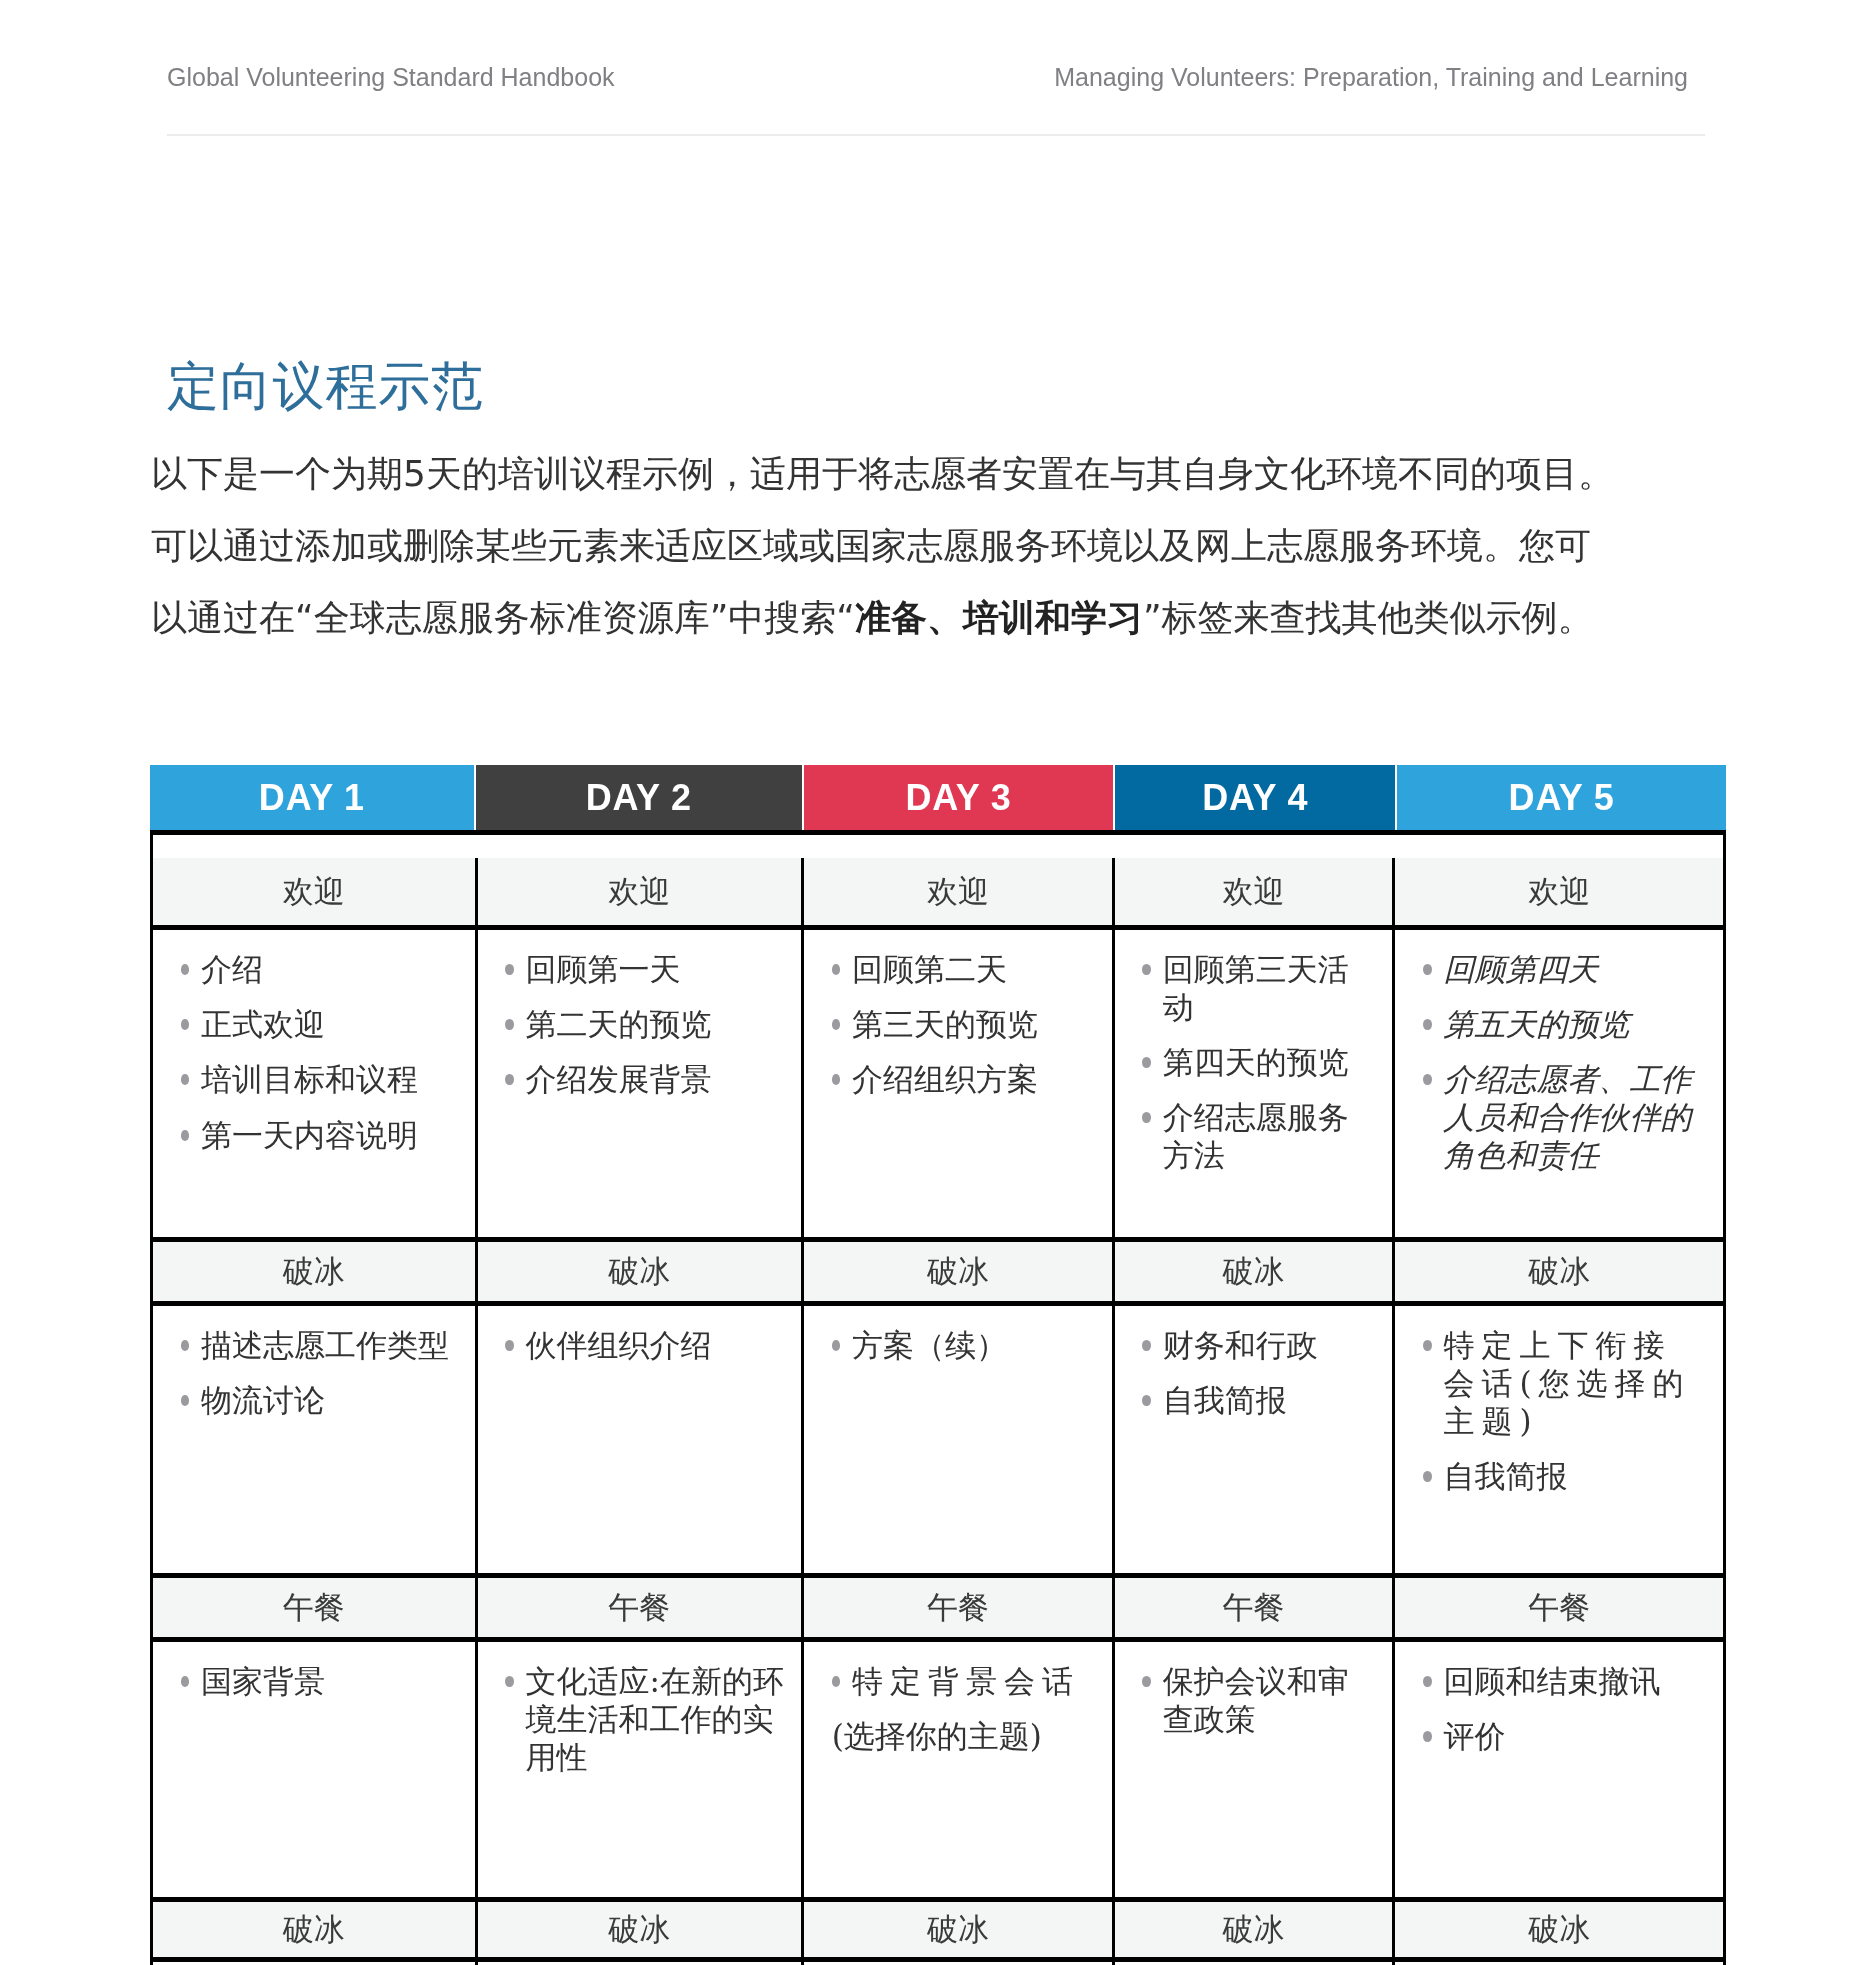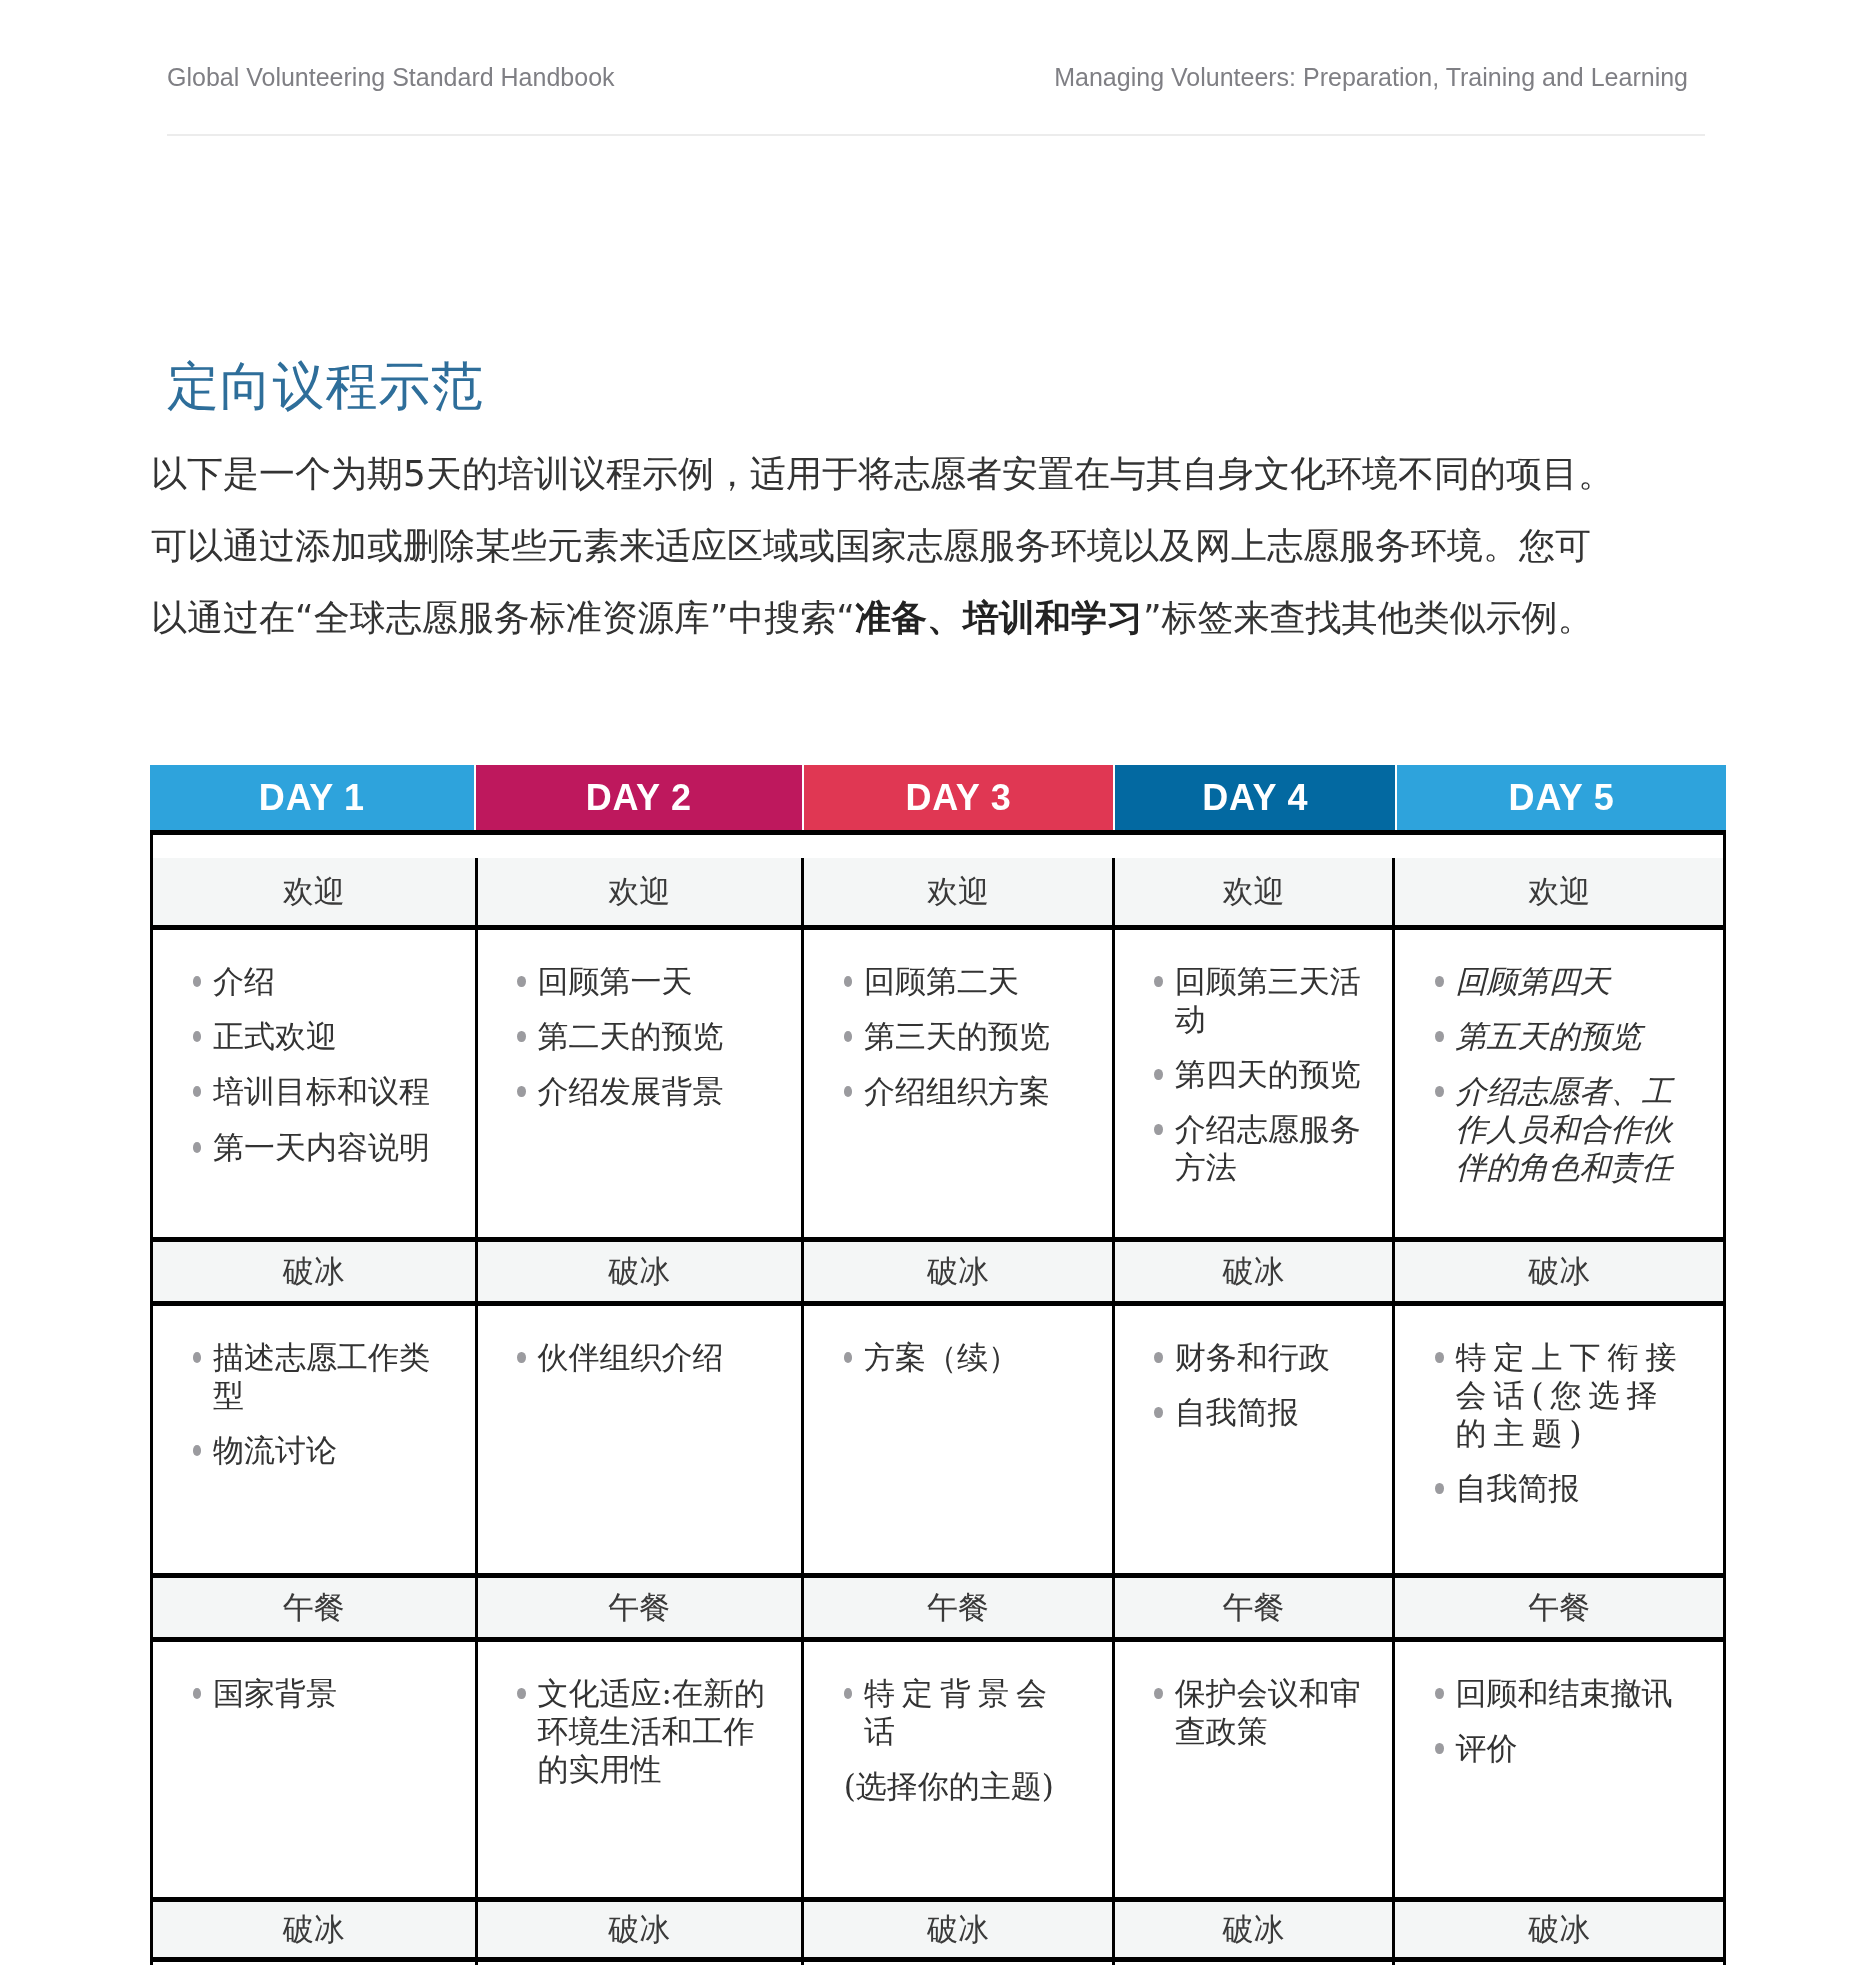--- a/index.html
+++ b/index.html
@@ -29,21 +29,21 @@
           border-top:5.5px solid #000; box-sizing:border-box; }
   .row { display:flex; }
   .row.label-row { background:#f4f6f6; border-bottom:5.5px solid #000; }
   .row.content-row { background:#ffffff; border-bottom:5.5px solid #000; }
   .cell { box-sizing:border-box; border-right:3.5px solid #000; position:relative; }
   .cell:last-child { border-right:none; }
   .label-row .cell { display:flex; align-items:center; justify-content:center;
                      font-size:31px; color:#3a3a3a; font-family:"DejaVu Serif", serif; }
   .content-row .cell { padding:15.7px 11.8px 0 23.6px; font-family:"DejaVu Serif", serif;
                        font-size:31px; color:#333333; line-height:38px; }
-  .content-row ul { list-style:none; margin:16px; padding:0; }
+  .content-row ul { list-style:none; margin:4px; padding:0; }
   .content-row li { position:relative; padding-left:20.4px; margin-bottom:17.3px; }
   .content-row li .dot { position:absolute; left:0; top:14px; width:8.6px; height:11px;
                          border-radius:50%; background:#9b9b9f; }
   .content-row li.nobullet { padding-left:0; }
   .content-row .spaced { letter-spacing:7px; }
 </style>
 </head>
 <body>
 
 <div class="running-header">
@@ -57,21 +57,21 @@
   <div>以下是一个为期5天的培训议程示例，适用于将志愿者安置在与其自身文化环境不同的项目。</div>
   <div>可以通过添加或删除某些元素来适应区域或国家志愿服务环境以及网上志愿服务环境。您可</div>
   <div><span>以通过在“全球志愿服务标准资源库”中搜索“</span><b>准备、培训和学习</b><span>”标签来查找其他类似示例。</span></div>
 </div>
 
 <div class="agenda">
   <div class="day-headers">
     <div class="day-header" style="width: 326px; background: rgb(46, 163, 220);">
         <span>DAY 1</span>
       </div>
-    <div class="day-header" style="width: 328px; background: #be185d;">
+    <div class="day-header" style="width: 328px; background: #404040;">
         <span>DAY 2</span>
       </div>
     <div class="day-header" style="width: 312px; background: rgb(224, 55, 83);">
         <span>DAY 3</span>
       </div>
     <div class="day-header" style="width: 282px; background: #0369a1; justify-content: center;">
         <span>DAY 4</span>
       </div>
     <div class="day-header" style="width: 329px; background: rgb(46, 163, 220);">
         <span>DAY 5</span>

